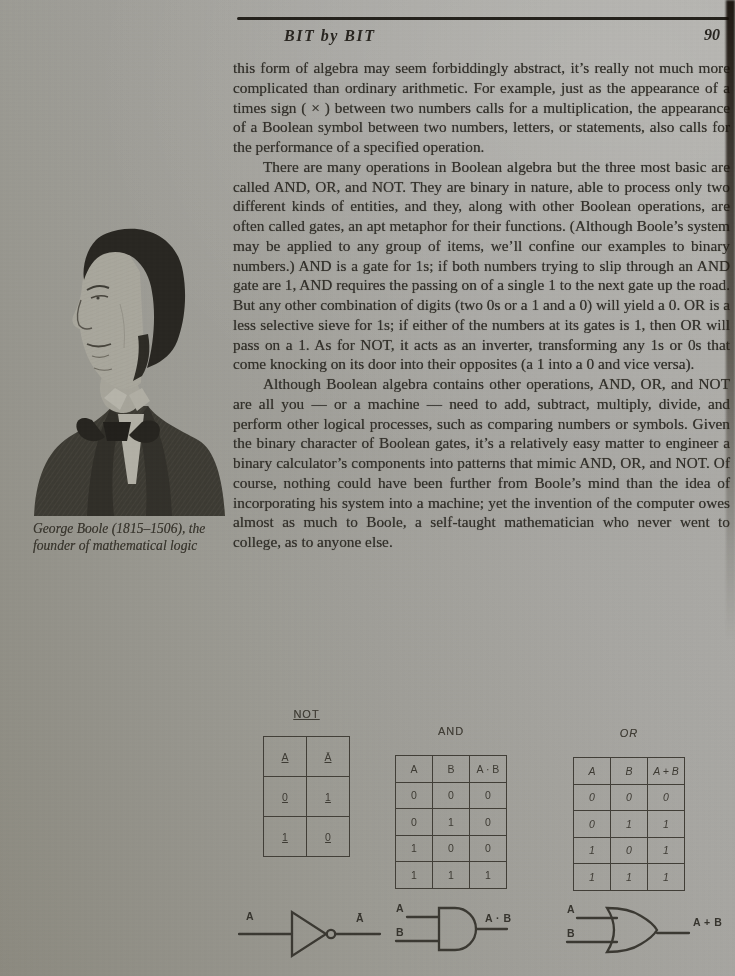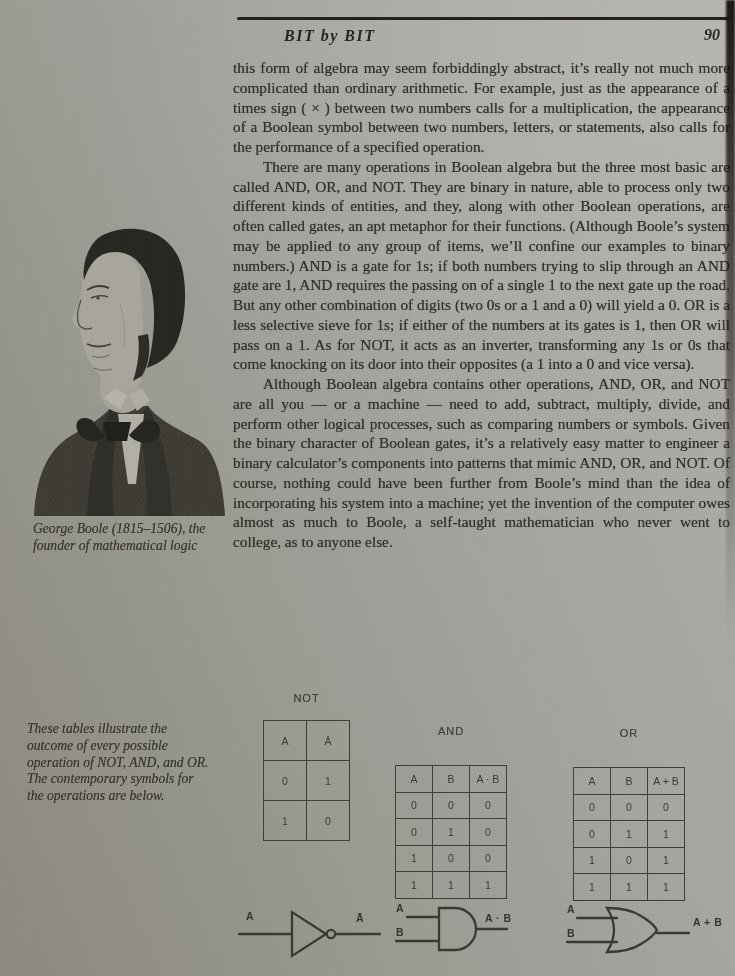--- a/index.html
+++ b/index.html
@@ -53,33 +53,33 @@
   .portrait{position:absolute;left:30px;top:184px;width:200px;height:332px;}
   .caption{
     position:absolute;font-style:italic;font-size:13.6px;line-height:16.8px;
     color:#38352d;text-shadow:0 0 .6px rgba(56,53,45,.7);
   }
   .caption-portrait{left:33px;top:521px;width:192px;}
   .caption-tables{left:27px;top:721px;width:186px;}
   
   .ttable{position:absolute;font-family:"Liberation Sans", sans-serif;color:#3b3831;}
   .ttable .ttitle{
-    text-align:center;font-size:11px;letter-spacing:1px;margin-bottom:28px;
+    text-align:center;font-size:11px;letter-spacing:1px;margin-bottom:18px;
     color:#3f3c34;text-shadow:0 0 .5px rgba(63,60,52,.6);
   }
   .ttable table{border-collapse:collapse;}
   .ttable td,.ttable th{
     border:1.7px solid #3f3c35;text-align:center;vertical-align:middle;
     font-size:10.5px;font-weight:normal;padding:0;
   }
   .t-not td,.t-not th{width:42px;height:39px;}
   .t-and td,.t-and th,.t-or td,.t-or th{width:36px;height:25.5px;}
-  .tbl-not{left:263px;top:692px;}
+  .tbl-not{left:263px;top:708px;text-decoration:underline;}
   .tbl-and{left:395px;top:725px;}
-  .tbl-or{left:573px;top:727px;}
+  .tbl-or{left:573px;top:727px;font-style:italic;}
   .tbl-not .ttitle{margin-bottom:16px;}
   
   .gate{position:absolute;}
   .gate-not{left:238px;top:900px;}
   .gate-and{left:393px;top:898px;}
   .gate-or{left:565px;top:900px;}
   .gate text{
     font-family:"Liberation Sans", sans-serif;font-size:10.5px;font-weight:bold;
     fill:#34322c;letter-spacing:.5px;
   }
@@ -138,21 +138,20 @@
 
       <path d="M 74 214 L 85 204 L 97 211 L 90 226 Z" fill="#b6b4aa"></path>
       <path d="M 99 211 L 112 204 L 120 217 L 107 227 Z" fill="#b0aea4"></path>
 
       <path d="M 62 236 C 50 230 43 238 48 248 C 53 258 67 260 75 253 Z" fill="#24221d"></path>
       <path d="M 112 238 C 125 233 134 242 128 253 C 122 262 106 260 99 251 Z" fill="#24221d"></path>
       <path d="M 73 238 L 101 238 L 97 257 L 77 257 Z" fill="#1f1d19"></path>
     </svg>
 
     <div class="caption caption-portrait">George Boole (1815–1506), the founder of mathematical logic</div>
-    <div class="caption caption-tables">These tables illustrate the outcome of every possible operation of NOT, AND, and OR. The contemporary symbols for the operations are below.</div>
 
     <div class="ttable tbl-not t-not">
       <div class="ttitle">NOT</div>
       <table>
         <tbody>
             <tr>
           <th>A</th>
           <th>Ā</th>
         </tr>
         <tr>

